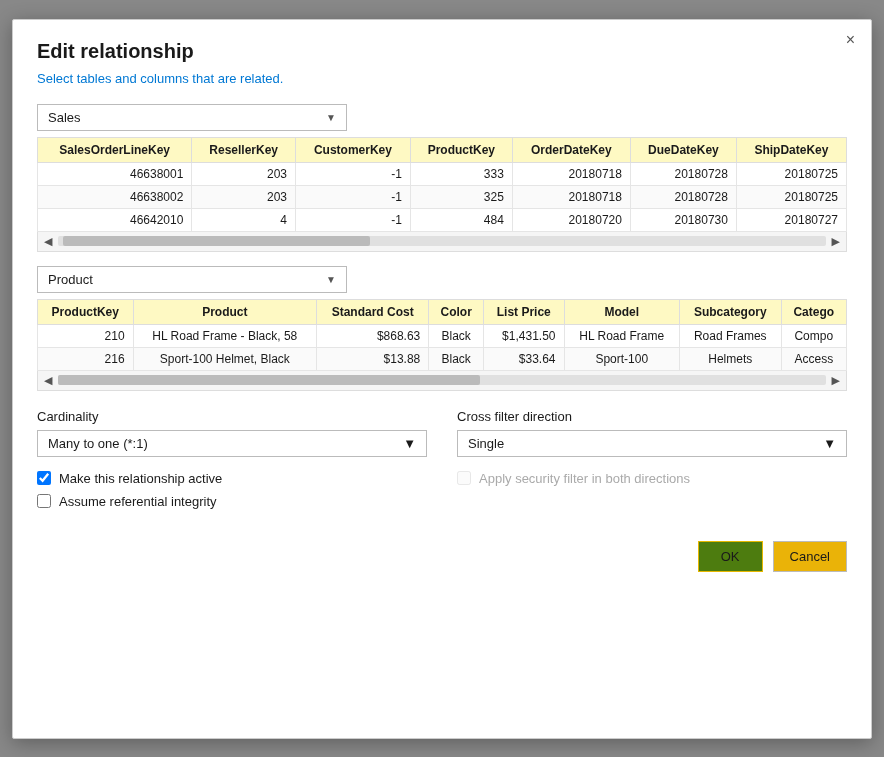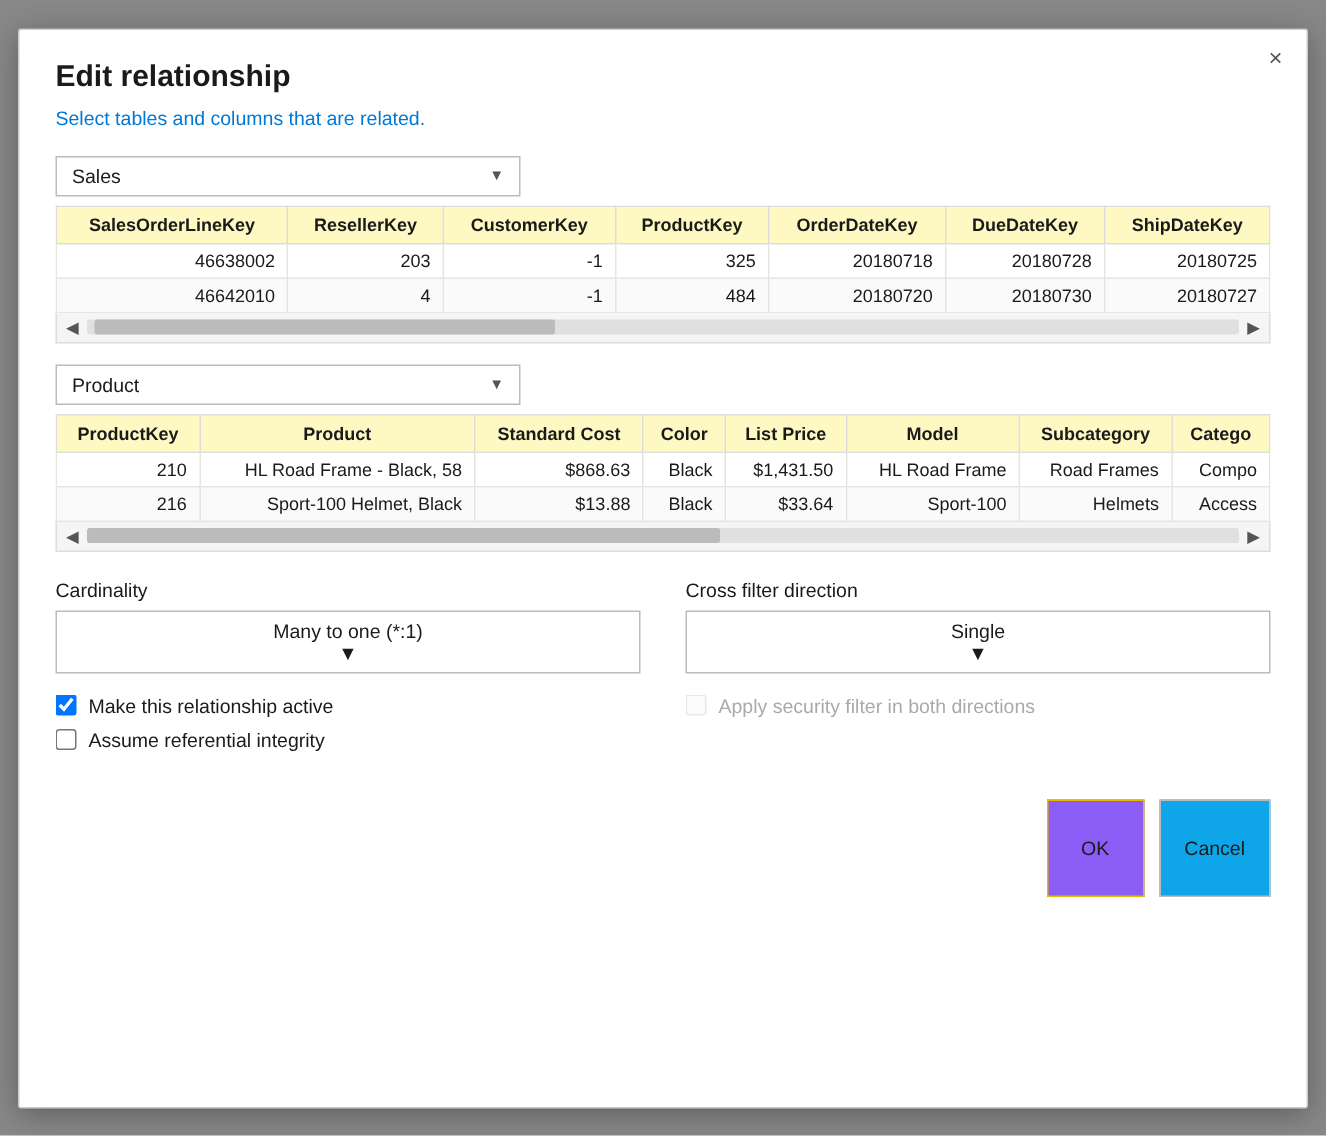--- a/index.html
+++ b/index.html
@@ -82,21 +82,21 @@
       white-space: nowrap;
     }
     .data-table td {
       border: 1px solid #e5e5e5;
       padding: 4px 8px;
       color: #1a1a1a;
       text-align: right;
       white-space: nowrap;
     }
     .data-table td.text-left {
-      text-align: right;
+      text-align: center;
     }
     .data-table tr:nth-child(even) { background: #fafafa; }
     .scroll-bar-row {
       display: flex;
       align-items: center;
       background: #f5f5f5;
       border: 1px solid #ddd;
       border-top: none;
       padding: 2px 4px;
       height: 20px;
@@ -143,21 +143,20 @@
       display: flex;
       align-items: center;
       justify-content: space-between;
       border: 1px solid #bbb;
       background: #fff;
       padding: 5px 10px;
       width: 100%;
       cursor: pointer;
       font-size: 13px;
       color: #1a1a1a;
-      flex-direction: column;
     }
     .checkbox-row {
       display: flex;
       align-items: center;
       gap: 8px;
       margin-bottom: 8px;
     }
     .checkbox-row input[type=checkbox] {
       width: 14px;
       height: 14px;
@@ -175,32 +174,32 @@
     .checkbox-row.disabled input {
       opacity: 0.5;
     }
     .dialog-footer {
       display: flex;
       justify-content: flex-end;
       gap: 10px;
       margin-top: 24px;
     }
     .btn-ok {
-      background: #8b5cf6;
+      background: #4d7c0f;
       border: 1px solid #e6b800;
-      padding: 24px 22px;
+      padding: 7px 22px;
       font-size: 13px;
       cursor: pointer;
       font-weight: 500;
       color: #1a1a1a;
       min-width: 60px;
       margin-left: 31px;
     }
     .btn-cancel {
-      background: #0ea5e9;
+      background: #eab308;
       border: 1px solid #bbb;
       padding: 7px 16px;
       font-size: 13px;
       cursor: pointer;
       color: #1a1a1a;
       min-width: 60px;
     }
     .table-wrap {
       overflow: hidden;
       max-width: 100%;
@@ -233,20 +232,29 @@
           <th>SalesOrderLineKey</th>
               <th>ResellerKey</th>
               <th>CustomerKey</th>
               <th>ProductKey</th>
               <th>OrderDateKey</th>
               <th>DueDateKey</th>
               <th>ShipDateKey</th>
             </tr>
         </thead>
         <tbody>
+        <tr>
+              <td>46638001</td>
+              <td>203</td>
+              <td>-1</td>
+              <td>333</td>
+              <td>20180718</td>
+              <td>20180728</td>
+              <td>20180725</td>
+            </tr>
             <tr>
               <td>46638002</td>
               <td>203</td>
               <td>-1</td>
               <td>325</td>
               <td>20180718</td>
               <td>20180728</td>
               <td>20180725</td>
             </tr>
             <tr>

